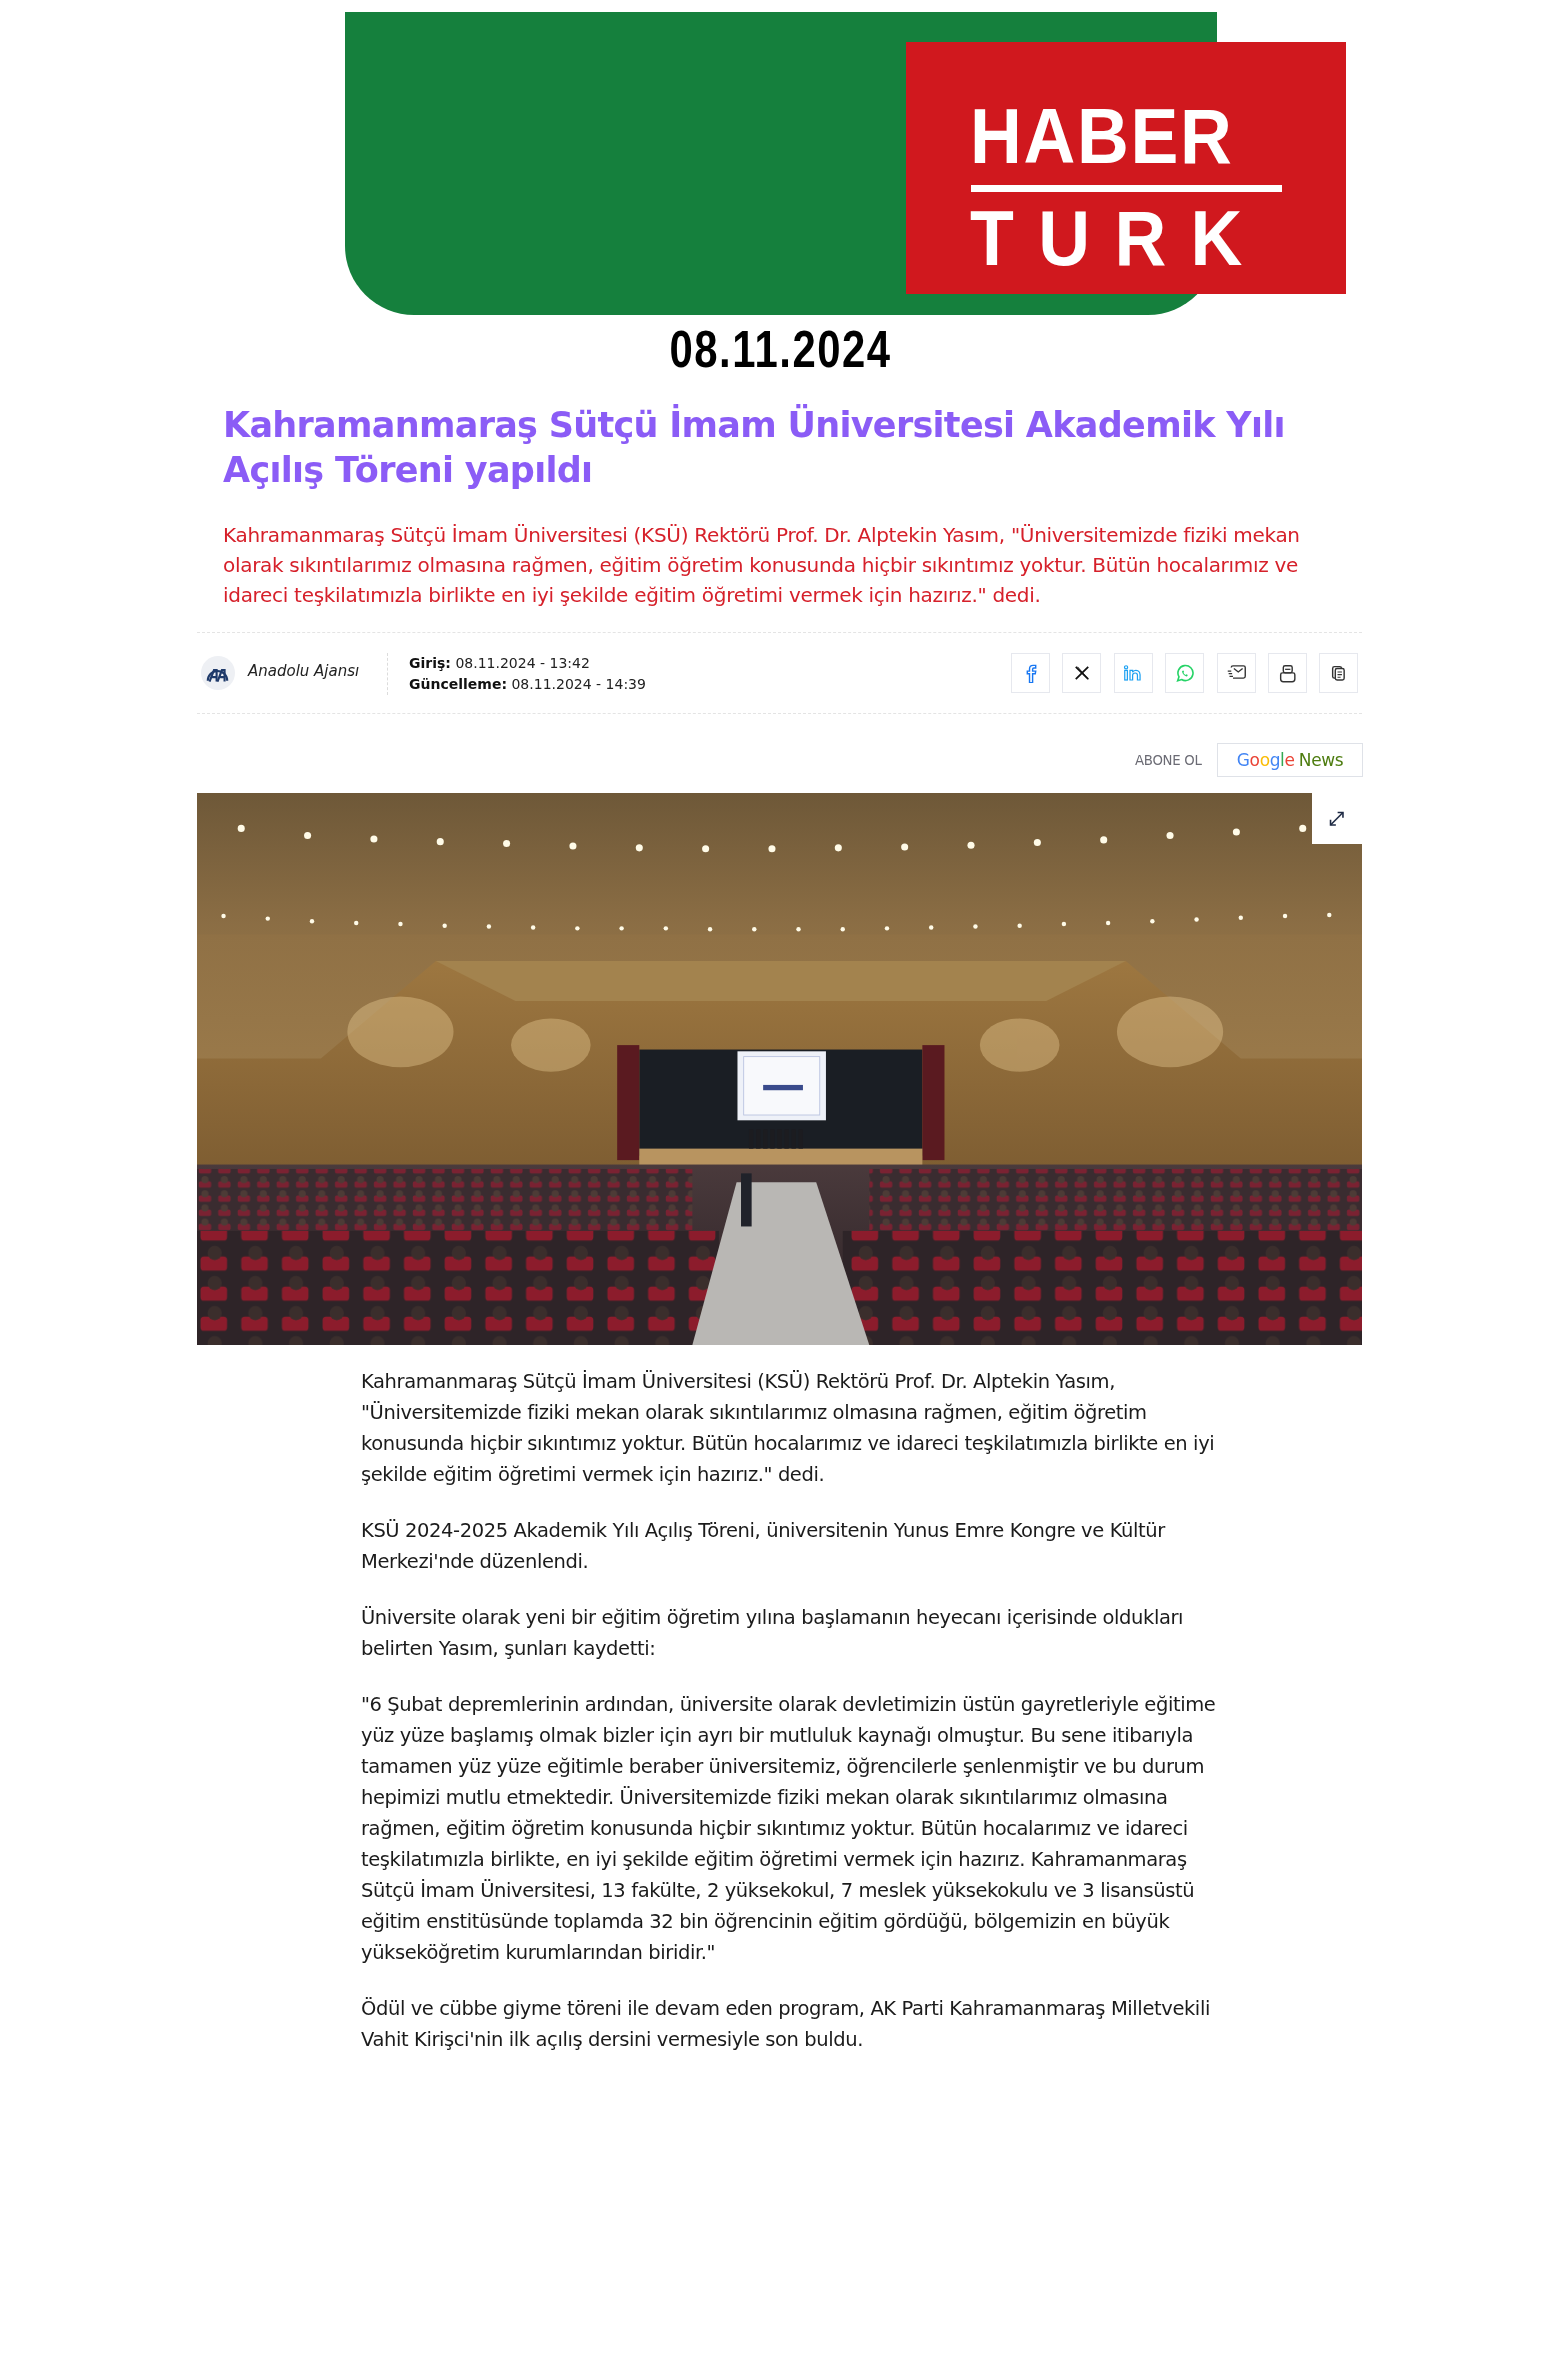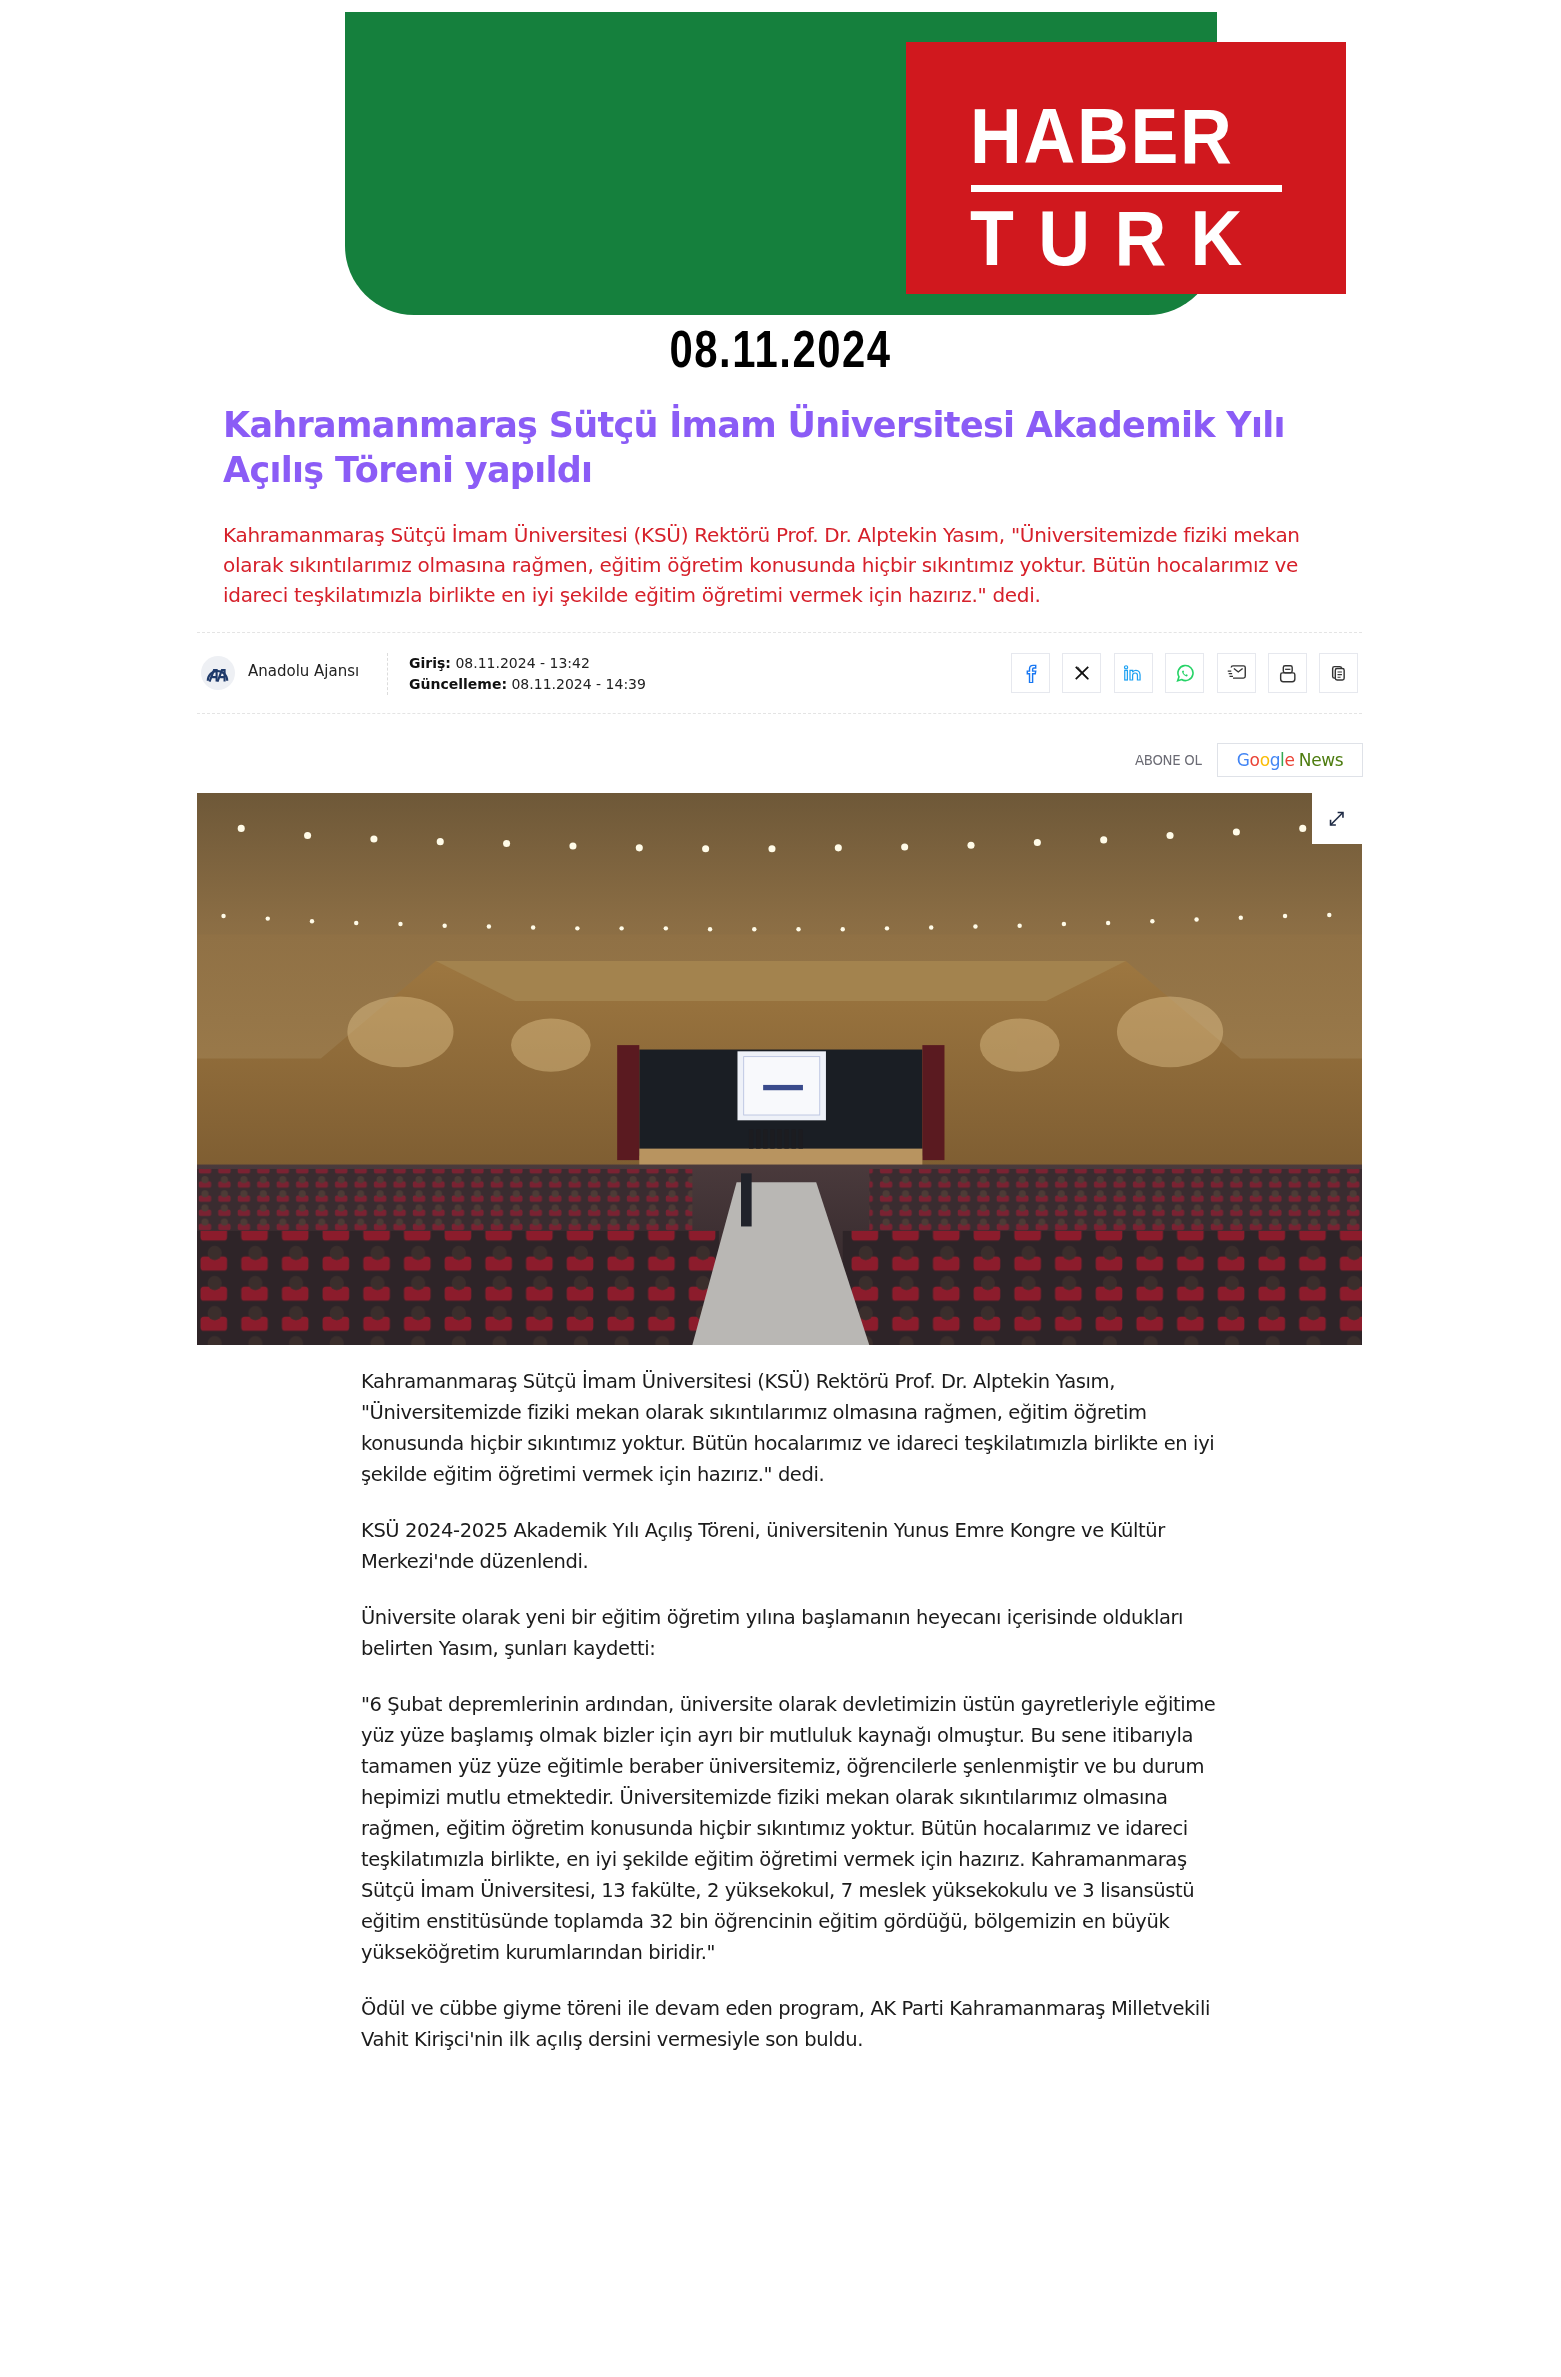--- a/index.html
+++ b/index.html
@@ -27,21 +27,21 @@
 
   .summary { position: absolute; left: 223px; top: 520px; width: 1132px; margin: 0;
              font-family: "DejaVu Sans", sans-serif; font-size: 20px; line-height: 30px;
              color: #d6202a; letter-spacing: -0.3px; }
 
   .meta { position: absolute; left: 197px; top: 632px; width: 1165px; height: 82px;
           border-top: 1.8px dashed #e4e4e4; border-bottom: 1.8px dashed #e4e4e4; box-sizing: border-box; }
   .aa-logo { position: absolute; left: 3.5px; top: 23px; width: 34px; height: 34px; border-radius: 50%;
              background: #eef0f4; display: flex; align-items: center; justify-content: center; }
   .source-name { position: absolute; left: 51px; top: 29px; font-family: "DejaVu Sans", sans-serif;
-                 font-size: 15px; color: #222; }
+                 font-size: 15px; color: #222; font-style: italic; }
   .meta-divider { position: absolute; left: 190px; top: 19.5px; height: 42px; border-left: 0.9px dashed #dcdcdc; }
   .dates { position: absolute; left: 212px; top: 19.5px; font-family: "DejaVu Sans", sans-serif;
            font-size: 14px; line-height: 21px; color: #222; }
   .dates b { font-weight: bold; color: #111; }
 
   .share { position: absolute; left: 814px; top: 20.3px; display: flex; gap: 12.4px; }
   .share-btn { width: 39px; height: 40px; border: 1.8px solid #e6e8ee; box-sizing: border-box; background: #fff;
                display: flex; align-items: center; justify-content: center; }
 
   .subscribe { position: absolute; left: 1135px; top: 753px; font-family: "DejaVu Sans", sans-serif;

